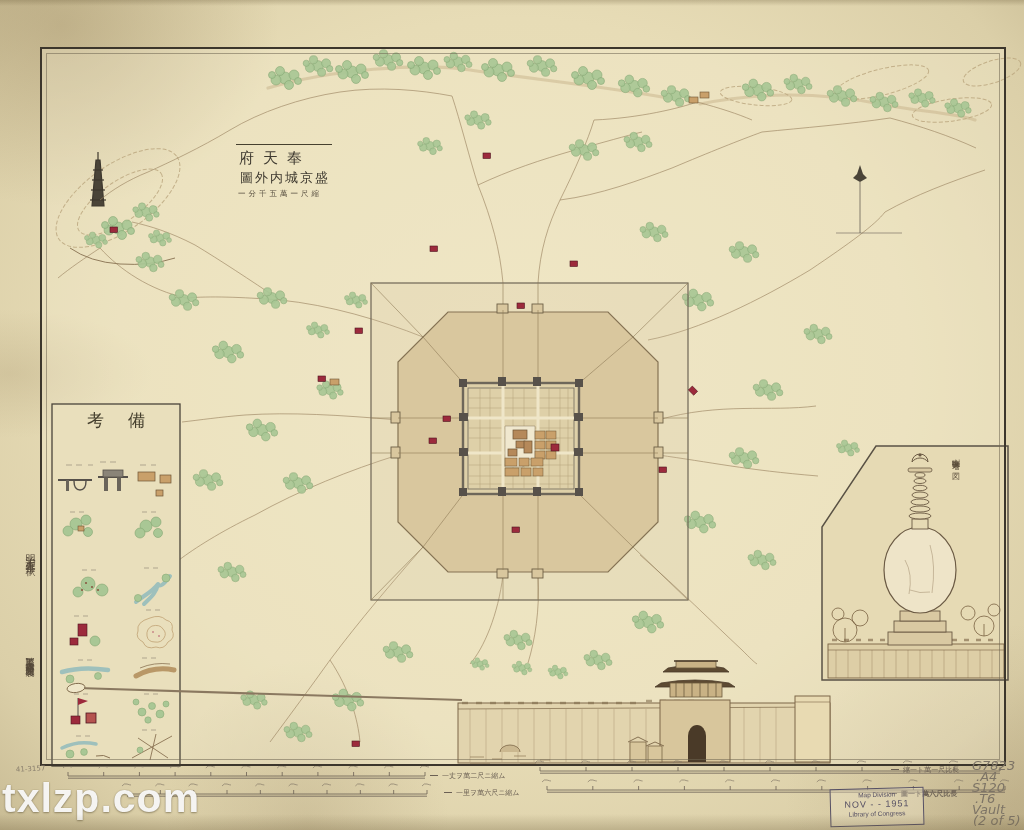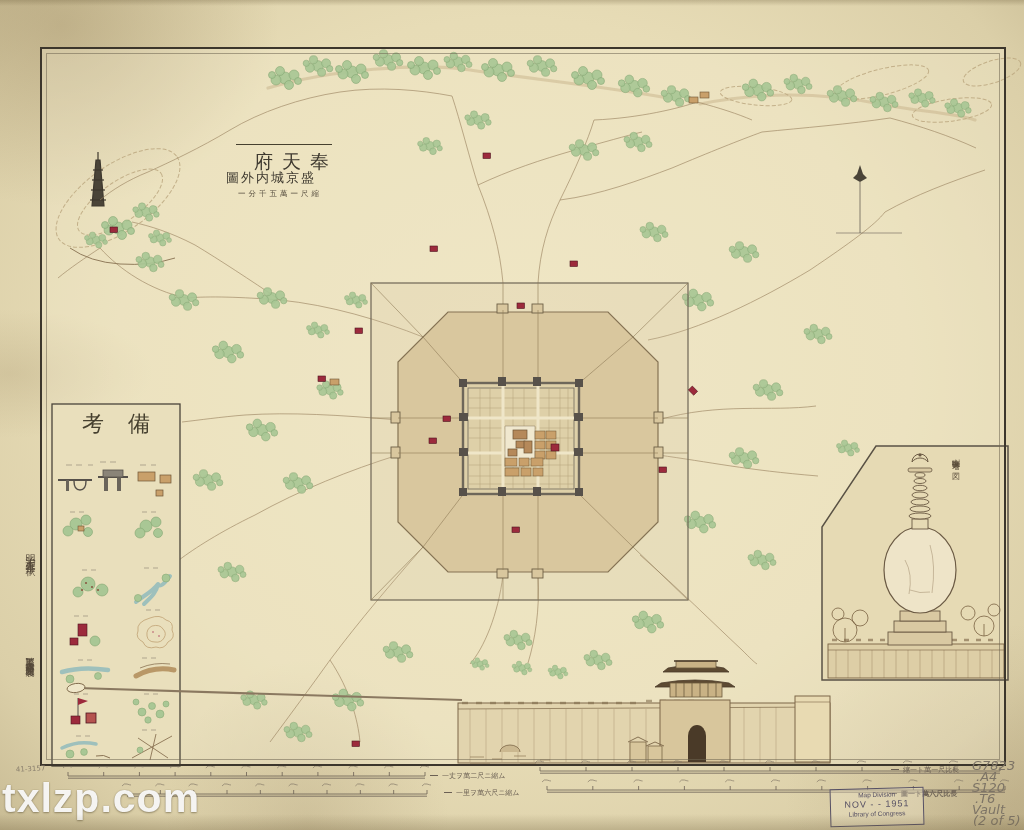--- a/index.html
+++ b/index.html
@@ -21,25 +21,25 @@
   .abs{position:absolute;}
   .sheet-tint{left:40px;top:47px;width:966px;height:719px;background:rgba(250,243,214,.30);}
   .frame-outer{left:40px;top:47px;width:962px;height:715px;border:2.2px solid #3c362c;pointer-events:none;}
   .frame-inner{left:46px;top:53px;width:952px;height:705px;border:1px solid rgba(110,100,80,.55);pointer-events:none;}
 
   svg.map{position:absolute;left:0;top:0;}
 
   
   .ink{color:#3f3a30;}
   .title-rule{left:236px;top:144px;width:96px;border-top:1.6px solid #46402f;}
-  .title-1{left:230px;top:149px;width:108px;text-align:right;font-size:19px;letter-spacing:9px;text-indent:9px;}
-  .title-2{left:224px;top:169px;width:120px;font-size:13px;letter-spacing:2px;text-indent:2px;}
+  .title-1{left:230px;top:149px;width:108px;text-align:left;font-size:15px;letter-spacing:9px;text-indent:9px;}
+  .title-2{left:224px;top:169px;width:120px;text-align:center;font-size:13px;letter-spacing:2px;text-indent:2px;}
   .title-scale{left:238px;top:189px;width:96px;text-align:left;font-size:7.5px;letter-spacing:3px;color:#5a5142;}
 
-  .legend-header{left:52px;top:409px;width:128px;text-align:center;font-size:22px;letter-spacing:24px;text-indent:24px;color:#46402f;}
+  .legend-header{left:52px;top:409px;width:128px;text-align:center;font-size:17px;letter-spacing:24px;text-indent:24px;color:#46402f;}
 
   .vtext{writing-mode:vertical-rl;text-orientation:upright;color:#55493a;}
   .margin-top-note{left:23px;top:546px;height:104px;font-size:10px;letter-spacing:2px;}
   .margin-bottom-note{left:23px;top:650px;height:118px;font-size:9px;letter-spacing:1px;}
   .pagoda-caption{left:949px;top:452px;height:84px;font-size:8px;color:#5a4c3a;letter-spacing:1px;}
 
   .bar-label{font-size:7px;color:#6b6054;white-space:nowrap;}
   .bar-label::before{content:"";display:inline-block;width:8px;height:0;border-top:1px solid #6b6054;margin:0 4px 2px 0;vertical-align:middle;}
   .bl-1{left:430px;top:771px;}
   .bl-2{left:891px;top:765px;}

